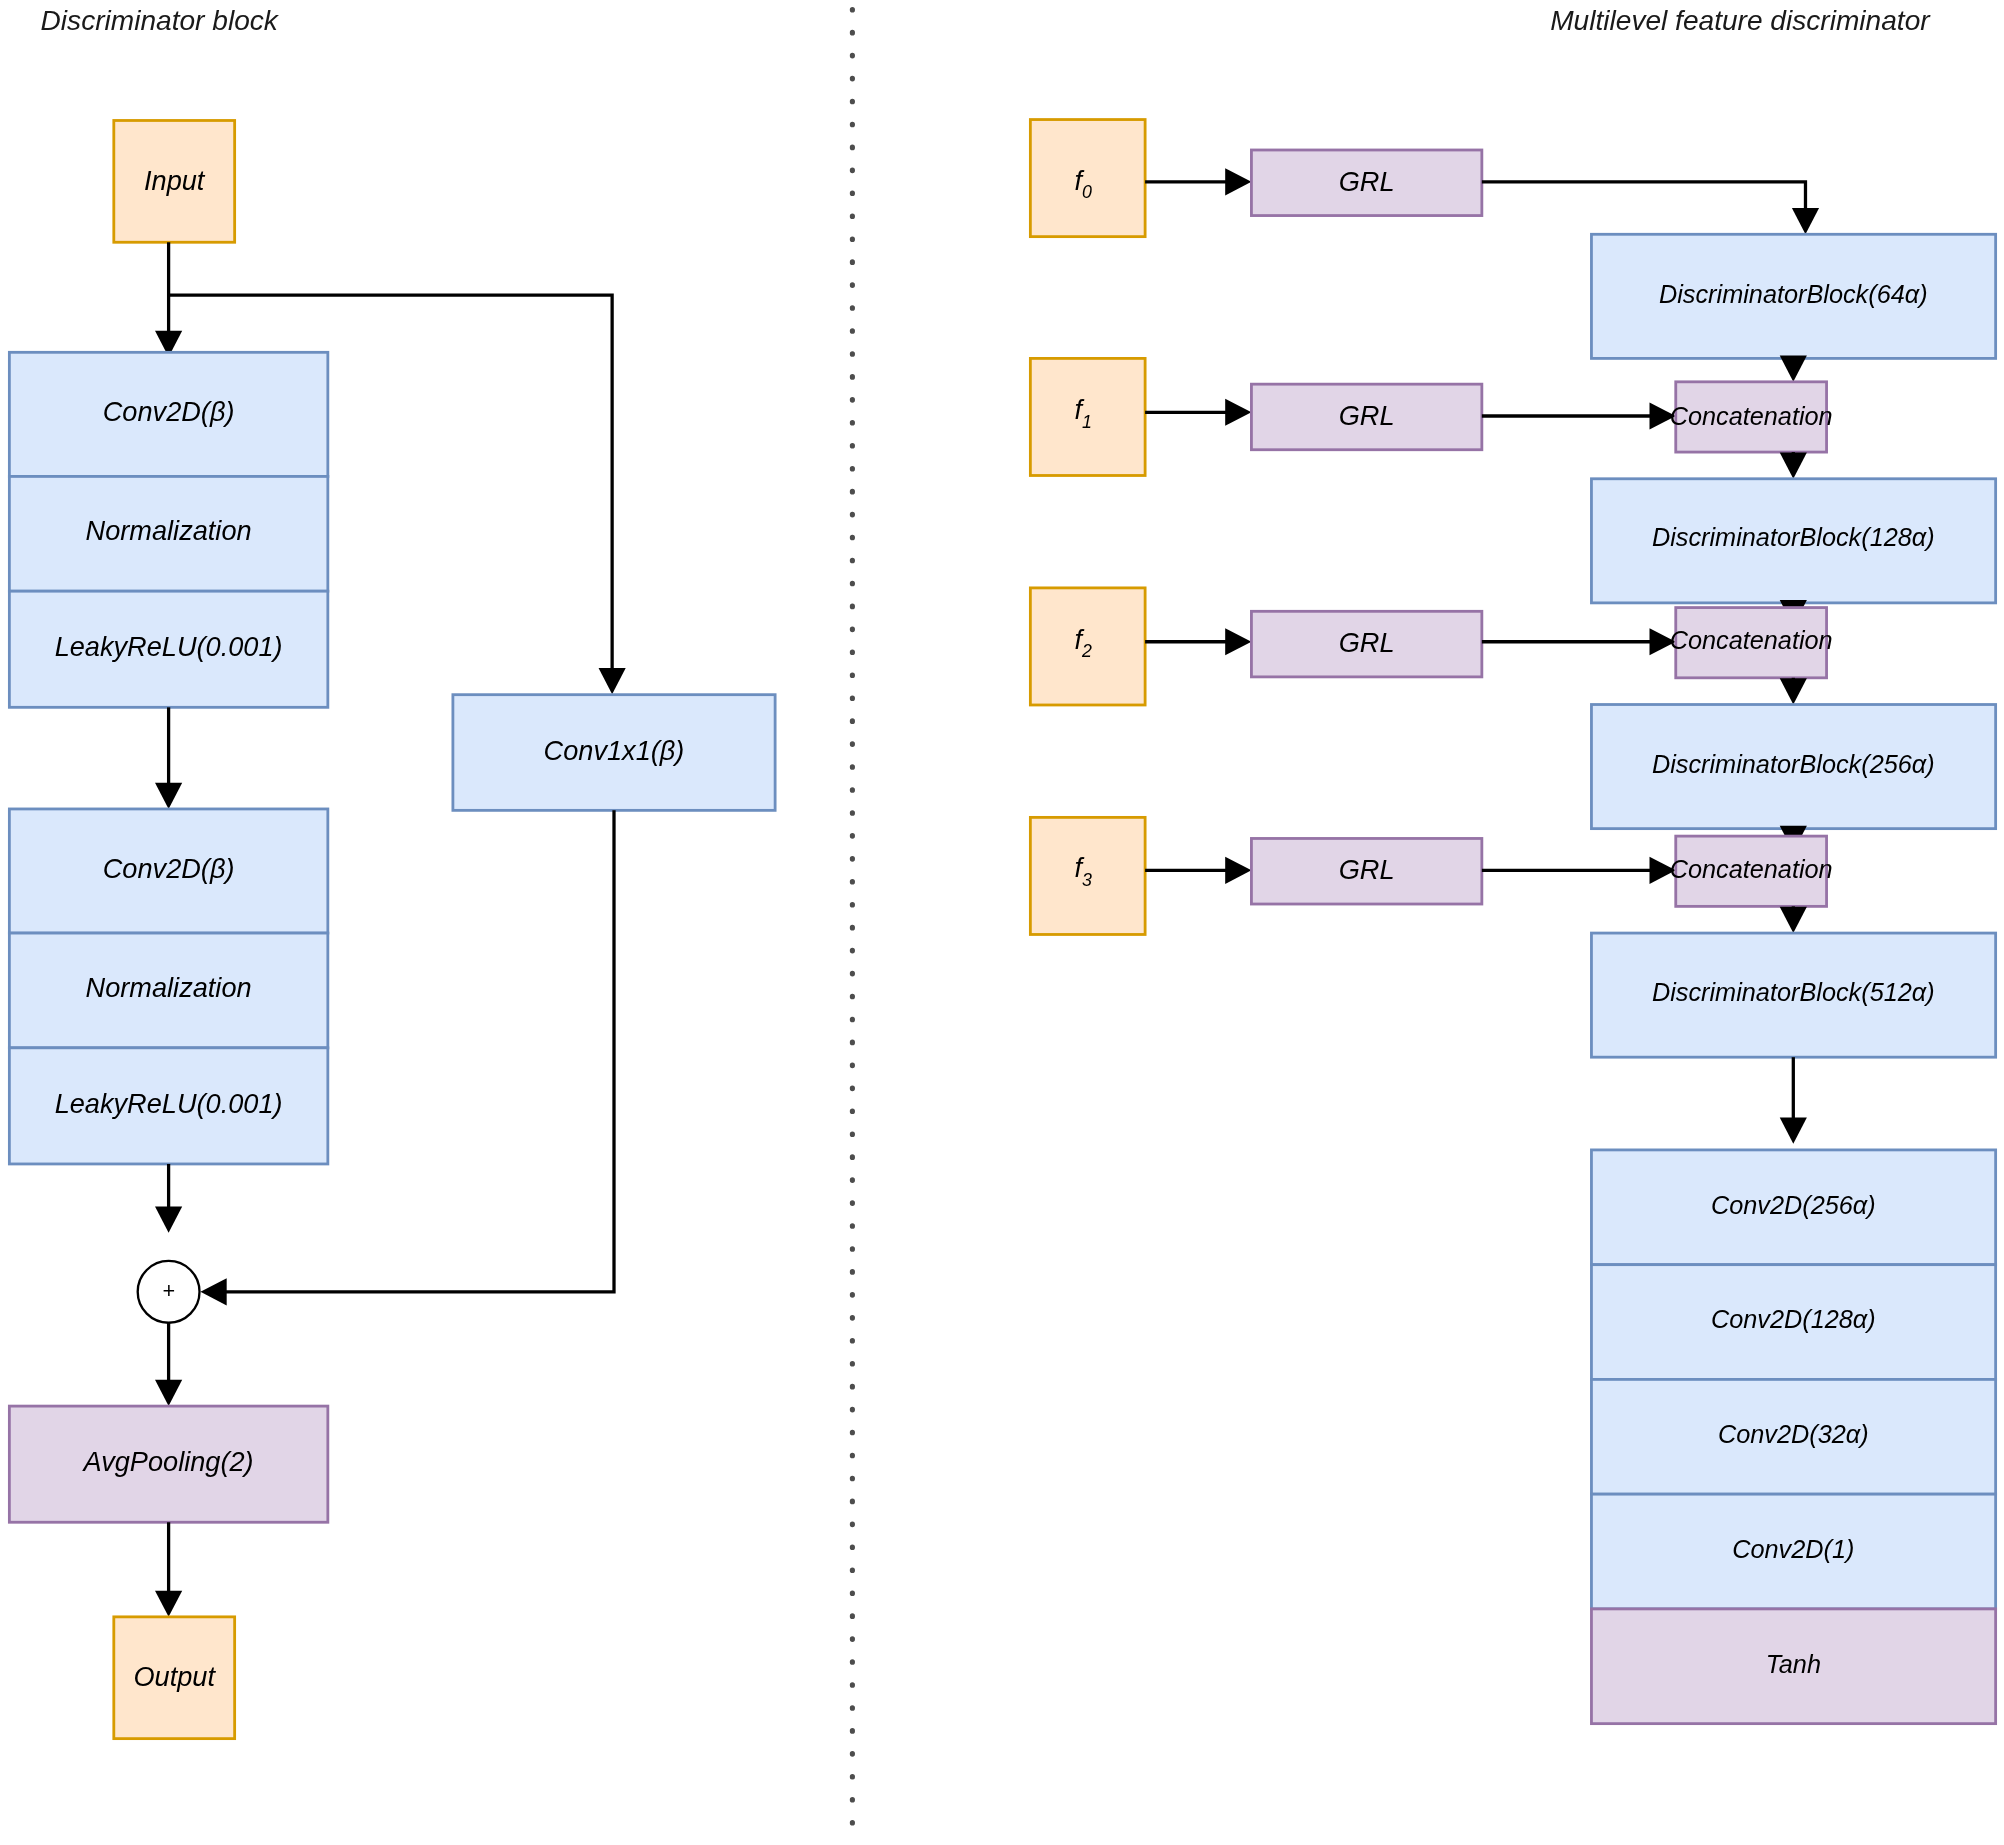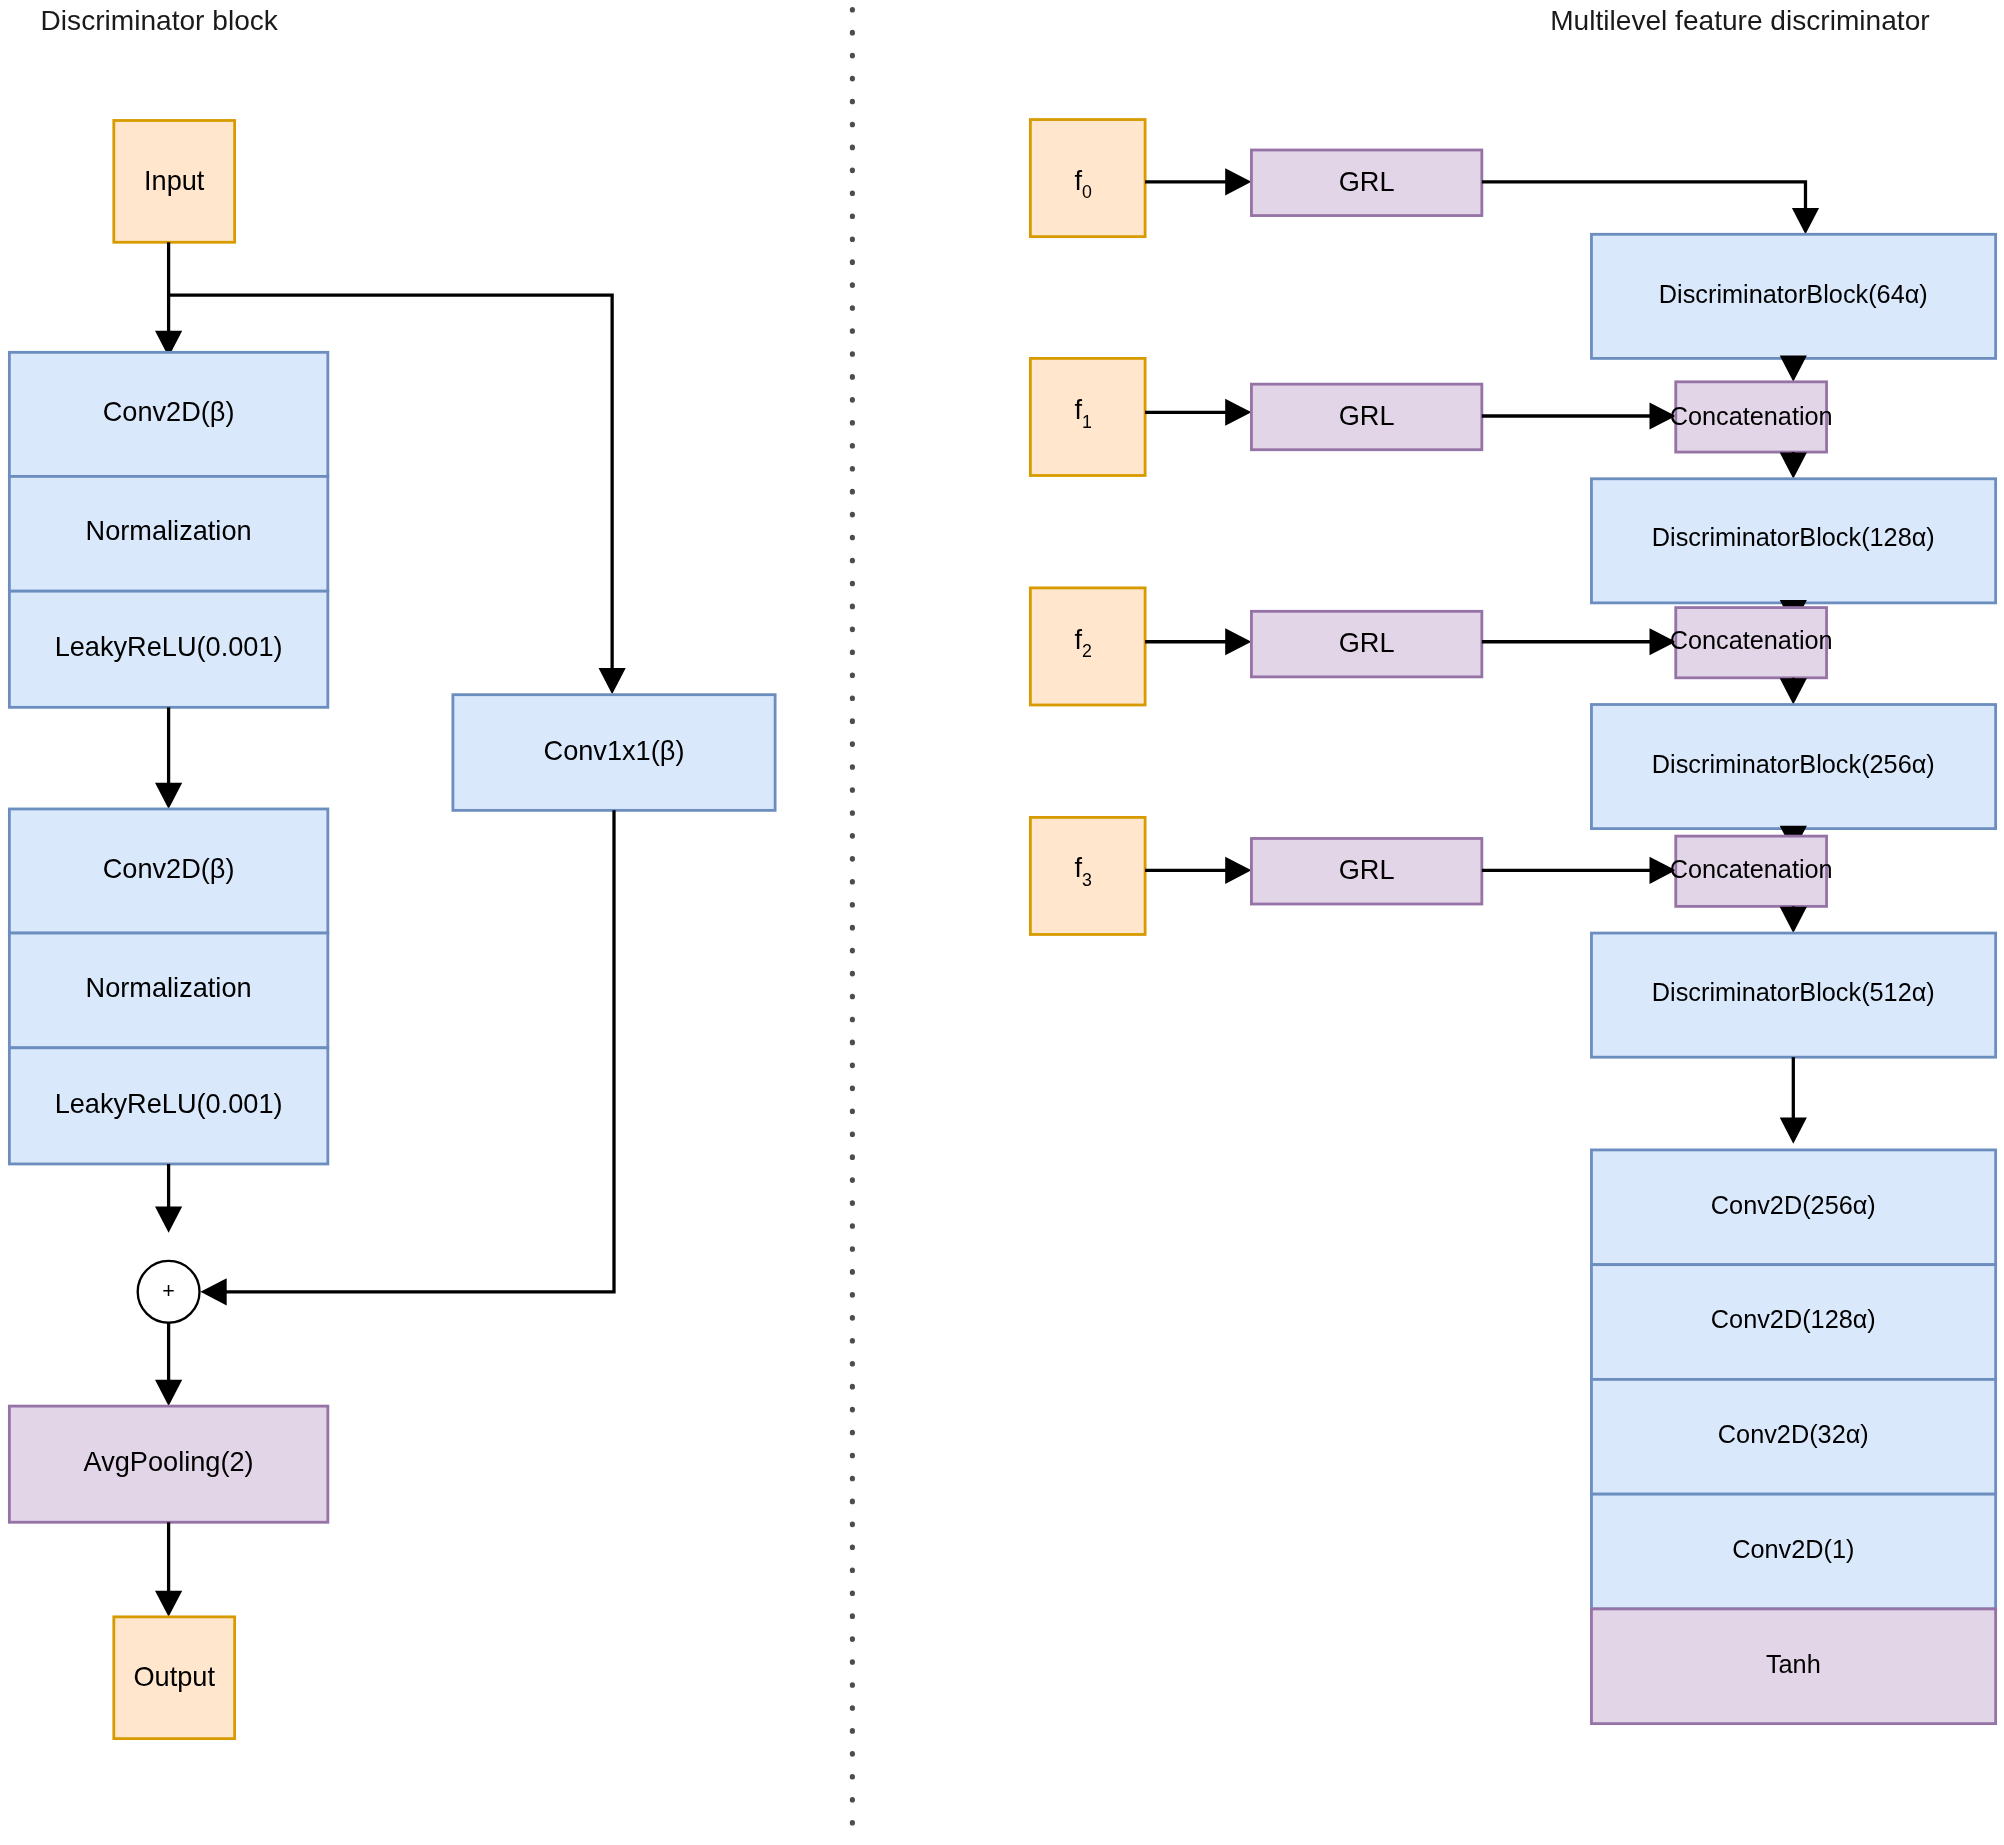--- a/index.html
+++ b/index.html
@@ -1,17 +1,17 @@
 <!DOCTYPE html>
 <html style="font-size:7.5px"><head>
 <meta charset="utf-8">
 <style>
   html,body{margin:0;padding:0;background:#ffffff;}
   body{width:2005px;height:1846px;overflow:hidden;font-family:"Liberation Sans",sans-serif;}
-  #stage{position:relative;width:2005px;height:1846px;background:#fff;}
+  #stage{position:relative;width:2005px;height:1846px;background:#fff;font-style:italic;}
   svg.diagram{position:absolute;left:0;top:0;width:2005px;height:1846px;}
   .node-rect{stroke-width:6px;}
   .blue-fill{fill:#dae8fc;stroke:#6c8ebf;}
   .orange-fill{fill:#ffe6cc;stroke:#d79b00;}
   .purple-fill{fill:#e1d5e7;stroke:#9673a6;}
   .white-fill{fill:#ffffff;stroke:#000000;stroke-width:5px;}
   .edge{stroke:#000;stroke-width:7px;fill:none;}
   .arrowhead{fill:#000;stroke:none;}
   .divider{stroke:#4d4d4d;stroke-width:11px;stroke-linecap:round;stroke-dasharray:1 48;fill:none;}
   text{font-family:"Liberation Sans",sans-serif;fill:#000000;}

